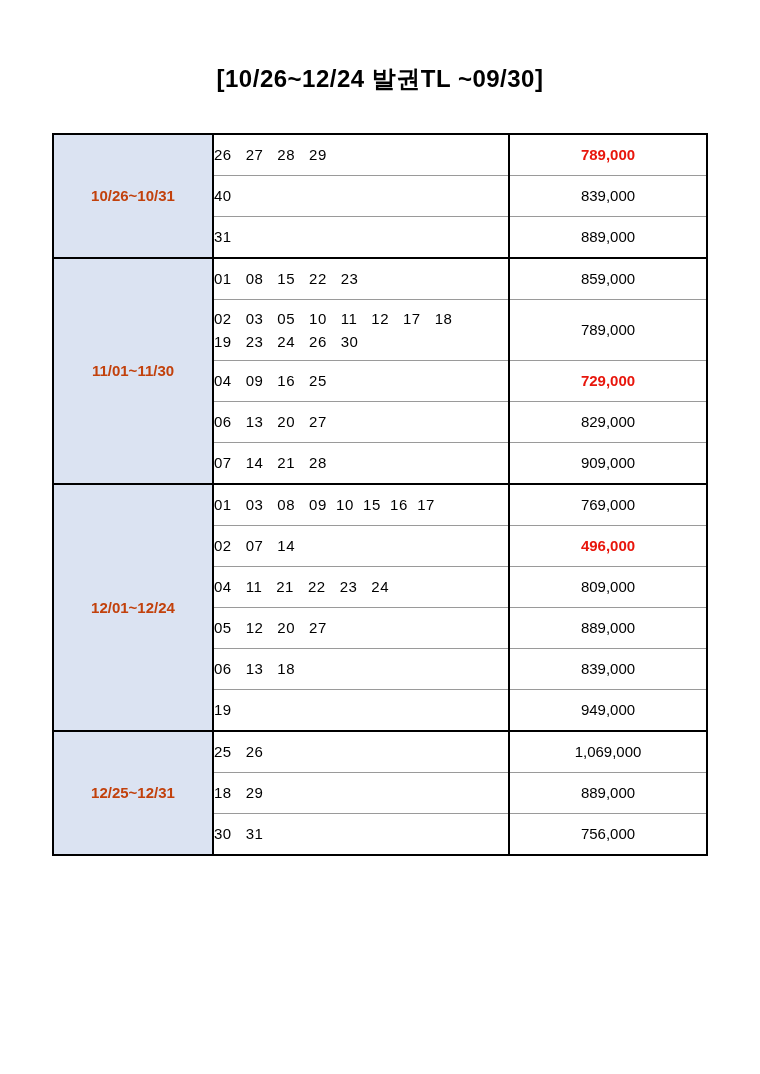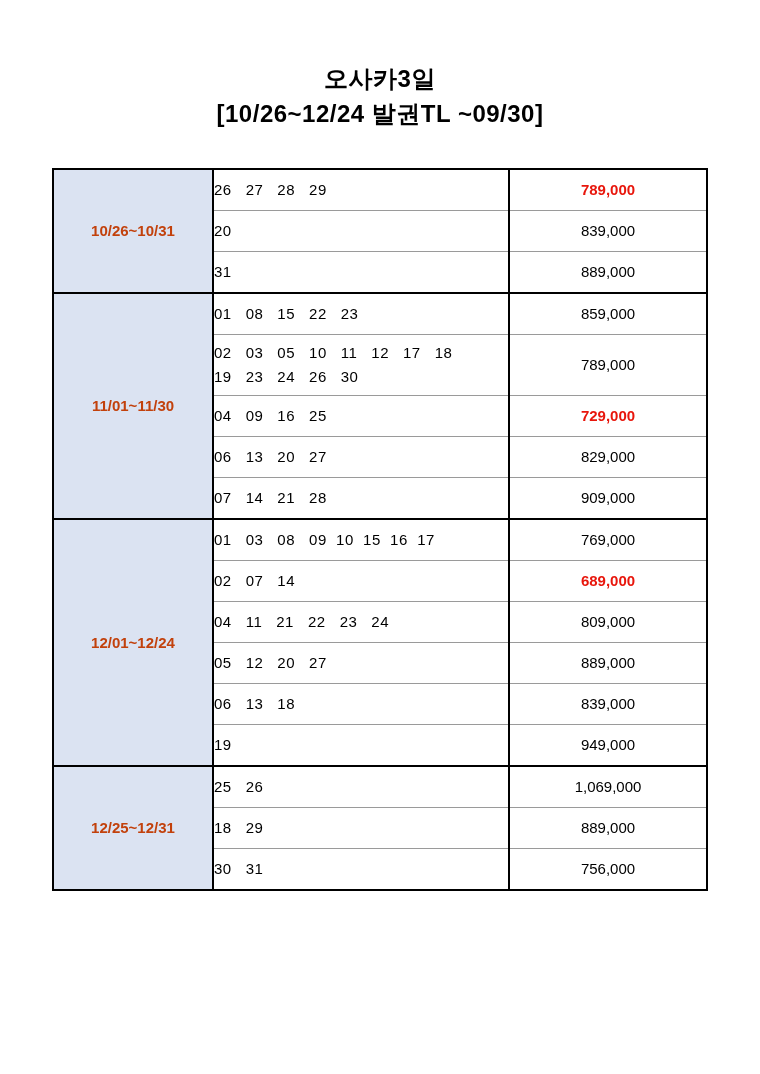--- a/index.html
+++ b/index.html
@@ -85,34 +85,33 @@
   
   .grp-sep-top td { border-top: 2px solid #000 !important; }
   .grp-sep-bottom td { border-bottom: 2px solid #000 !important; }
 </style>
 </head>
 <body>
 
 <div class="page">
 
   <div class="title-block">
-    <div class="title-line">오사카3일</div>
     <div class="title-line">[10/26~12/24 발권TL  ~09/30]</div>
   </div>
 
   <div class="table-wrap">
     <table class="price-table">
       <tbody id="table-body">
           <tr class="row-h1">
             <td class="grp-cell" rowspan="3">10/26~10/31</td>
             <td class="days-cell">26   27   28   29</td>
             <td class="price-cell highlight">789,000</td>
           </tr>
           <tr class="row-h1">
-            <td class="days-cell">20</td>
+            <td class="days-cell">40</td>
             <td class="price-cell">839,000</td>
           </tr>
           <tr class="row-h1 grp-sep-bottom">
             <td class="days-cell">31</td>
             <td class="price-cell">889,000</td>
           </tr>
           <tr class="row-h1 grp-sep-top">
             <td class="grp-cell" rowspan="5">11/01~11/30</td>
             <td class="days-cell">01   08   15   22   23</td>
             <td class="price-cell">859,000</td>
@@ -134,21 +133,21 @@
             <td class="days-cell">07   14   21   28</td>
             <td class="price-cell">909,000</td>
           </tr>
           <tr class="row-h1 grp-sep-top">
             <td class="grp-cell" rowspan="6">12/01~12/24</td>
             <td class="days-cell">01   03   08   09  10  15  16  17</td>
             <td class="price-cell">769,000</td>
           </tr>
           <tr class="row-h1">
             <td class="days-cell">02   07   14</td>
-            <td class="price-cell highlight">689,000</td>
+            <td class="price-cell highlight">496,000</td>
           </tr>
           <tr class="row-h1">
             <td class="days-cell">04   11   21   22   23   24</td>
             <td class="price-cell">809,000</td>
           </tr>
           <tr class="row-h1">
             <td class="days-cell">05   12   20   27</td>
             <td class="price-cell">889,000</td>
           </tr>
           <tr class="row-h1">

